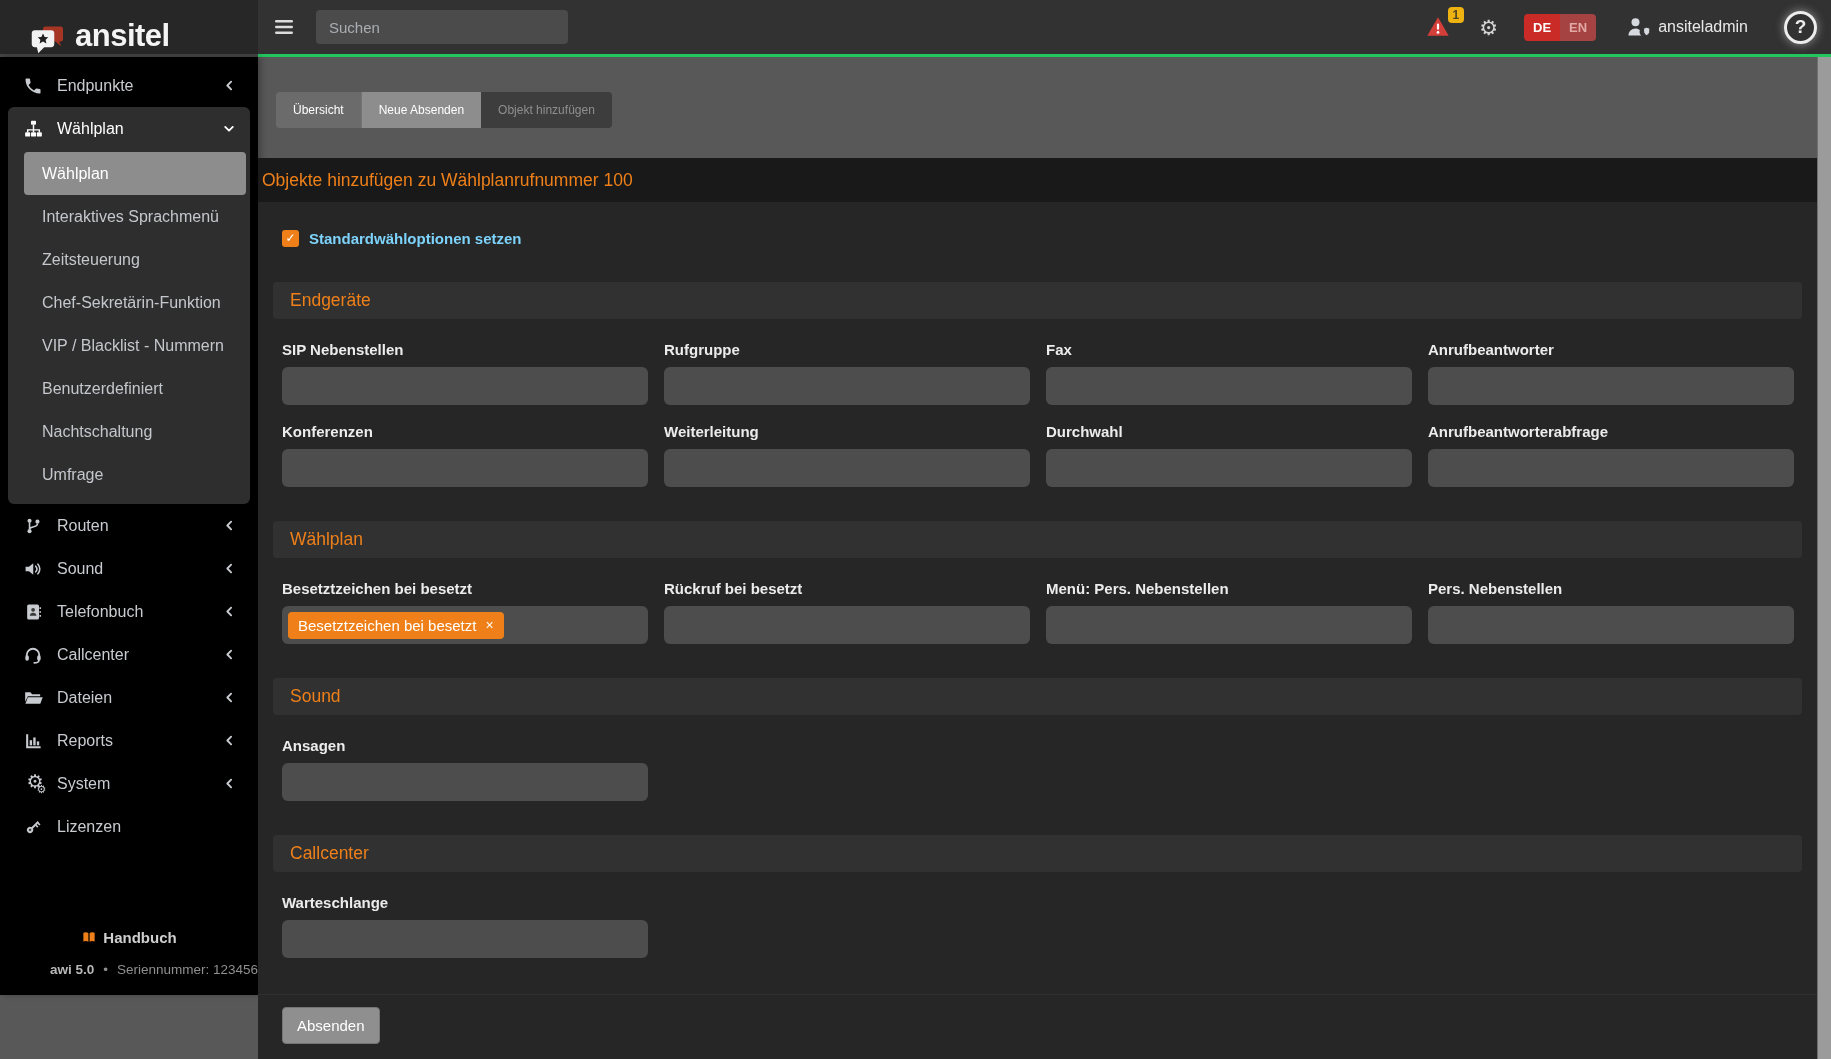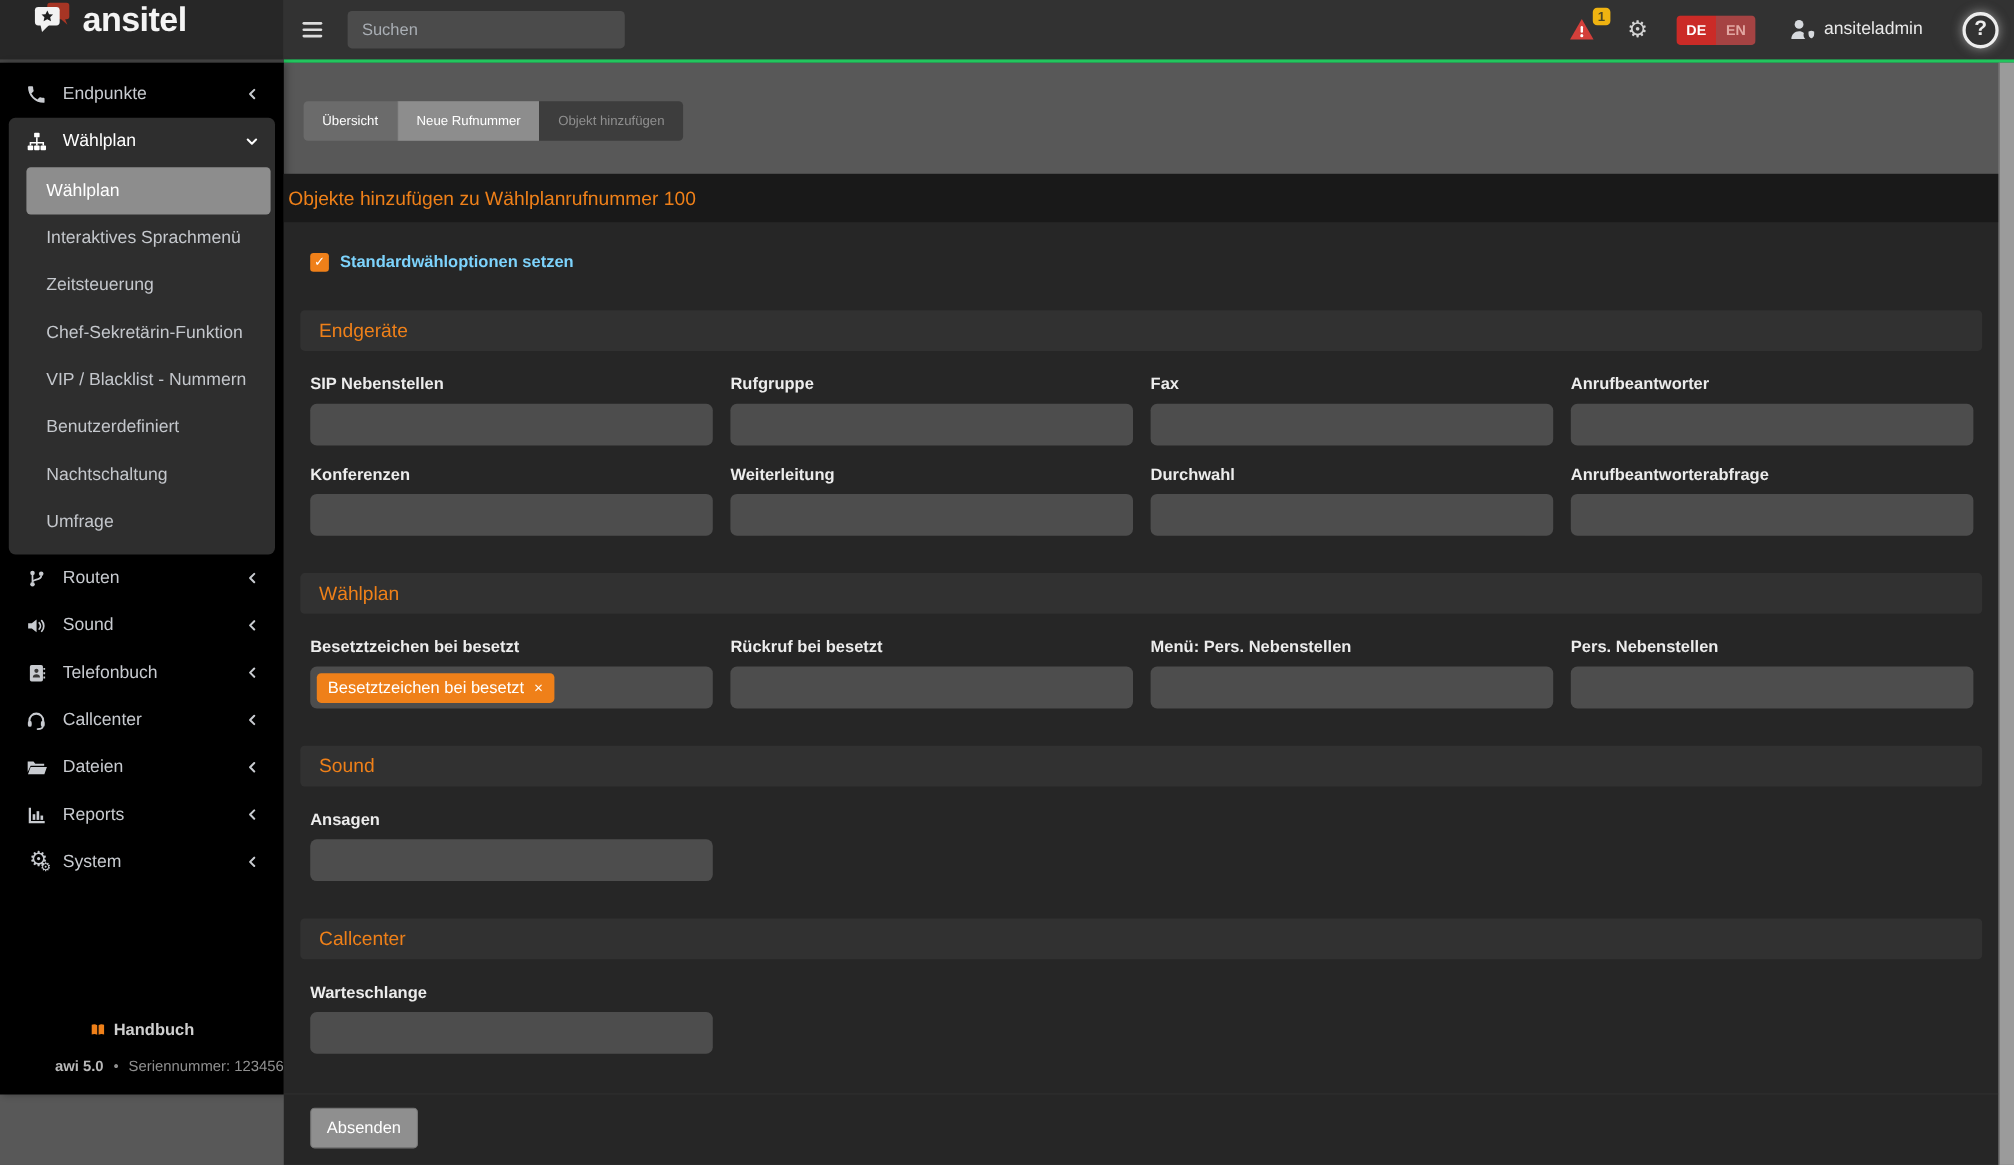--- a/index.html
+++ b/index.html
@@ -8,21 +8,21 @@
   .canvas {
     position: relative; width: 1831px; height: 1059px; overflow: hidden;
     background: #585858;
     font-family: "Liberation Sans", sans-serif;
     color: #e6e6e6;
   }
   
   .topbar { position:absolute; top:0; left:0; right:0; height:57px; display:flex; }
   .brand {
     width:258px; height:57px; background:#272727; border-bottom:3px solid #454545;
-    display:flex; align-items:flex-start; padding-left:30px; gap:9px; flex:none;
+    display:flex; align-items:flex-end; padding-left:30px; gap:9px; flex:none;
   }
   .brand-text { color:#f4f4f4; font-size:31px; font-weight:bold; letter-spacing:-0.5px; }
   .topnav {
     flex:1; background:#323232; border-bottom:3px solid #22c55e;
     display:flex; align-items:center; padding:0 14px 0 14px; gap:14px;
   }
   .hamburger { width:24px; height:24px; cursor:pointer; flex:none; }
   .search-input {
     width:252px; height:34px; background:#4b4b4b; border:none; border-radius:4px;
     color:#dddddd; font-size:15px; padding:0 13px; outline:none; margin-left:6px;
@@ -351,20 +351,34 @@
             <span class="gear-combo">⚙<small>⚙</small></span>
           </span>
         <span>System</span>
         <span class="mi-chevron">
           <svg width="13" height="13" viewBox="0 0 24 24" fill="none" stroke="#c8cbd0" stroke-width="3.4" stroke-linecap="round" stroke-linejoin="round">
               <polyline points="15,5 8,12 15,19"></polyline>
             </svg>
         </span>
       </div>
 
+      <div class="menu-item">
+        <span class="mi-icon">
+          <svg width="20" height="20" viewBox="0 0 24 24">
+            <g transform="rotate(-45 12 12)" fill="#c8cbd0">
+              <circle cx="7" cy="12" r="3.7"></circle>
+              <circle cx="7" cy="12" r="1.5" fill="#393939"></circle>
+              <rect x="10" y="10.9" width="11" height="2.3"></rect>
+              <rect x="15" y="13" width="2" height="3.2"></rect>
+              <rect x="18.6" y="13" width="2" height="3.2"></rect>
+            </g>
+          </svg>
+        </span>
+        <span>Lizenzen</span>
+      </div>
 
       <div class="sidebar-footer">
         <span class="manual-link">
           <span>
             <svg width="16" height="15" viewBox="0 0 24 24" fill="#ef8019">
               <path d="M3 4.3c2.6-1.2 5.6-1.1 8 .4v14c-2.4-1.5-5.4-1.6-8-.4V4.3z"></path>
               <path d="M21 4.3c-2.6-1.2-5.6-1.1-8 .4v14c2.4-1.5 5.4-1.6 8-.4V4.3z"></path>
             </svg>
           </span>
           <span>Handbuch</span>
@@ -376,21 +390,21 @@
         </div>
       </div>
 
     </nav>
   </div>
 
   <div class="main">
 
     <div class="tabs">
       <div class="tab tab-default">Übersicht</div>
-      <div class="tab tab-active">Neue Rufnummer</div>
+      <div class="tab tab-active">Neue Absenden</div>
       <div class="tab tab-disabled">Objekt hinzufügen</div>
     </div>
 
     <section class="panel">
       <div class="panel-header">Objekte hinzufügen zu Wählplanrufnummer 100</div>
 
       <div class="panel-body">
 
         <div class="checkbox-row">
           <span class="checkbox">

